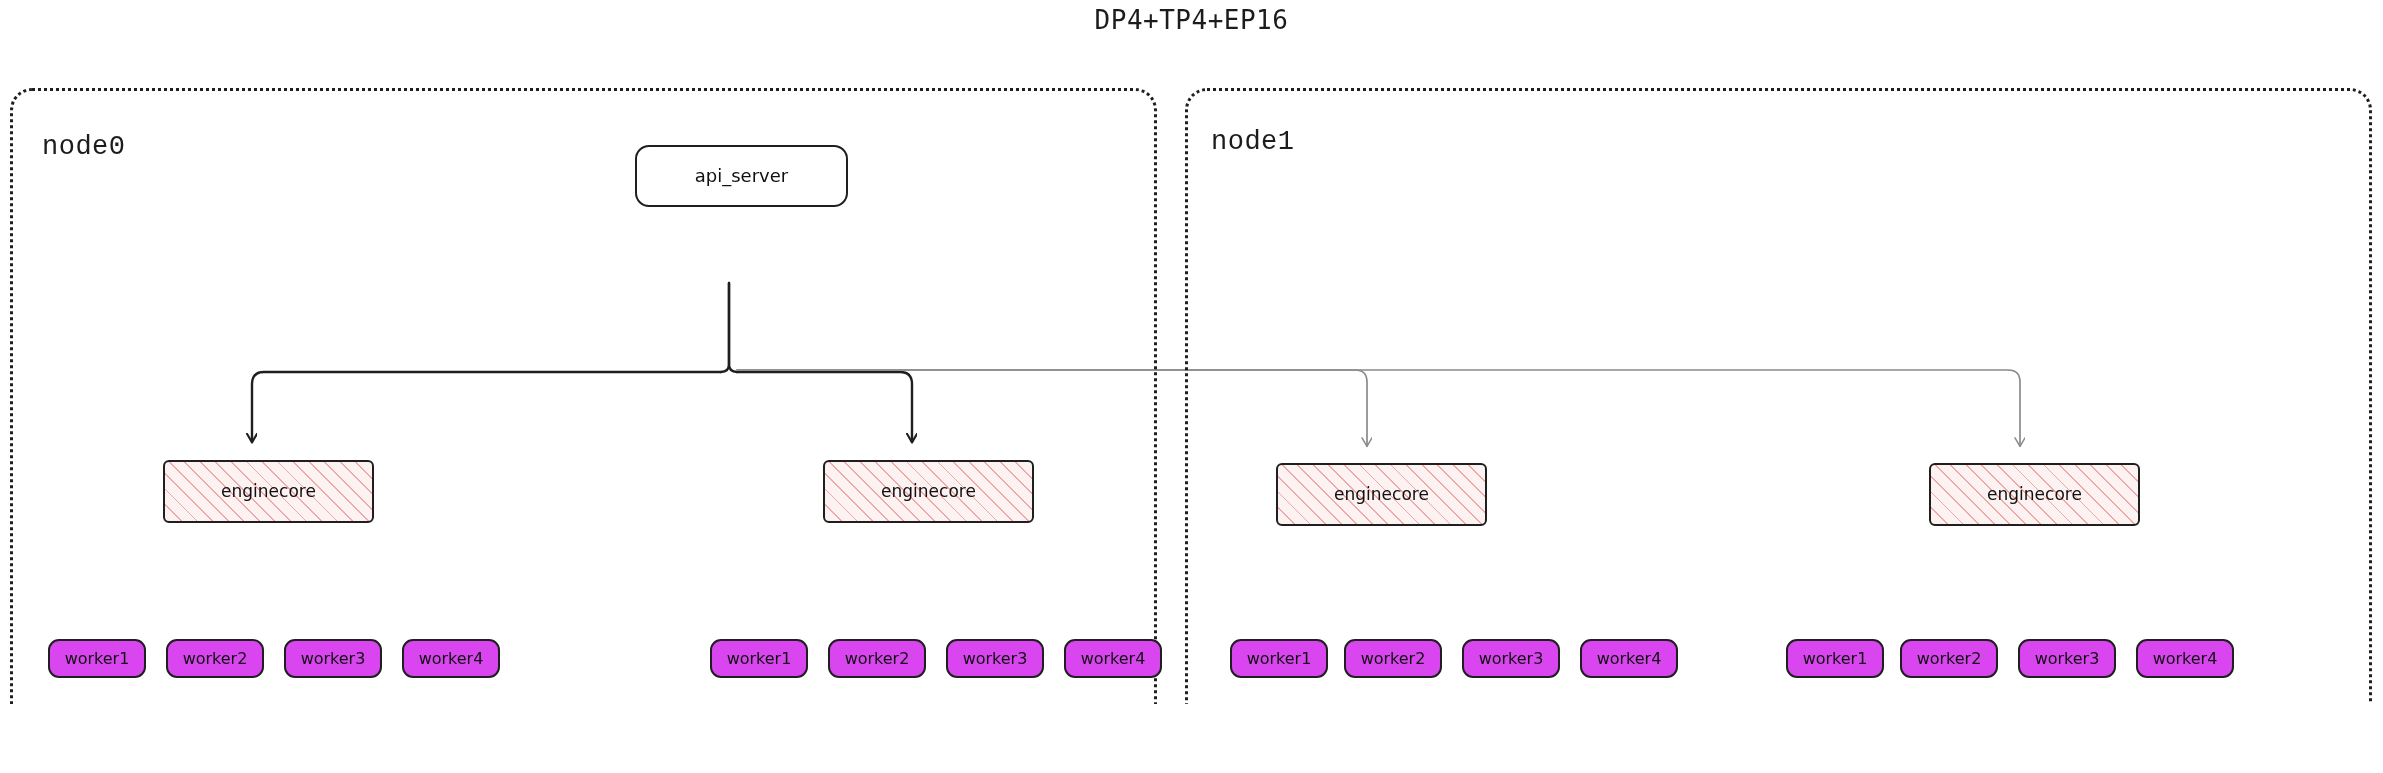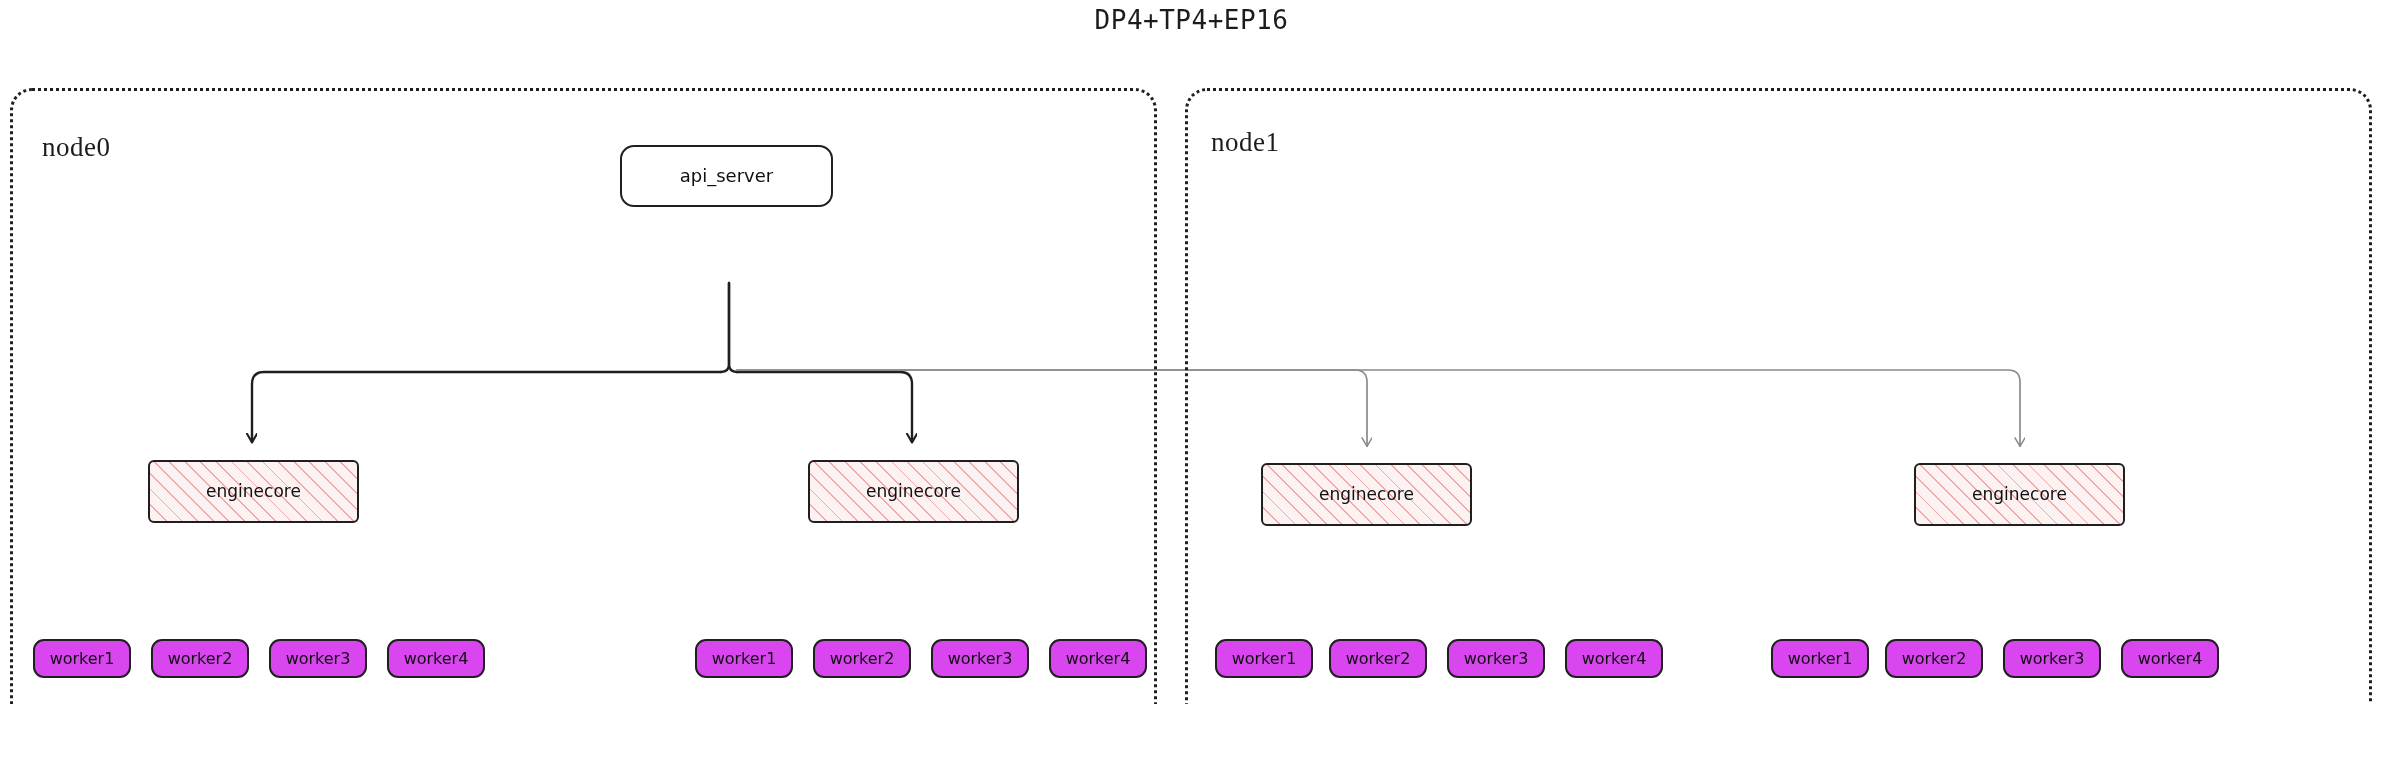--- a/index.html
+++ b/index.html
@@ -40,40 +40,41 @@
   
   .node-group {
     position: absolute;
     border: 3px dotted #1f1f1f;
     border-radius: 22px;
     background: transparent;
     box-sizing: border-box;
   }
   .node-label {
     position: absolute;
-    font-family: Liberation Serif, serif;
+    font-family: Liberation Mono, monospace;
     font-size: 27px;
     font-weight: 500;
     color: #1c1c1c;
     letter-spacing: 0.5px;
     white-space: nowrap;
   }
 
   
   .gbox {
     position: absolute;
     box-sizing: border-box;
     border: 2.2px solid #1f1f1f;
     border-radius: 12px;
     background: #ffffff;
     display: flex;
     align-items: center;
     justify-content: center;
     color: #101010;
     line-height: 1;
+    margin-left: 15px;
   }
 
   .box-api {
     font-size: 18px;
     border-radius: 14px;
   }
 
   .box-async {
     font-size: 18px;
     border-radius: 14px;

